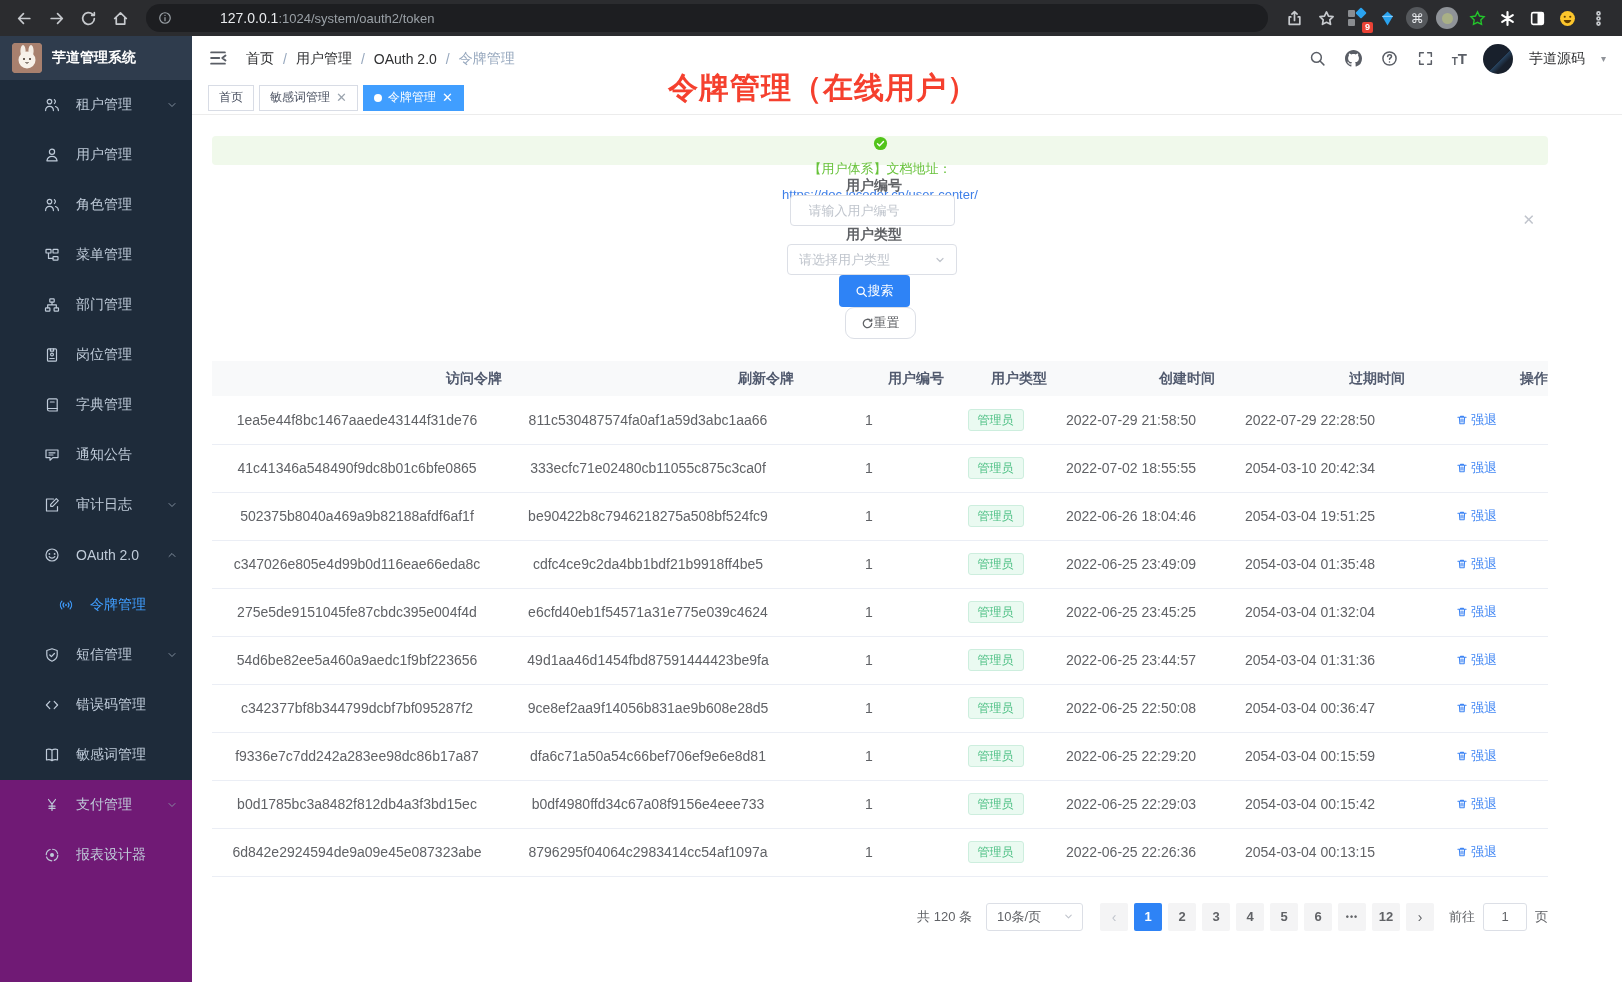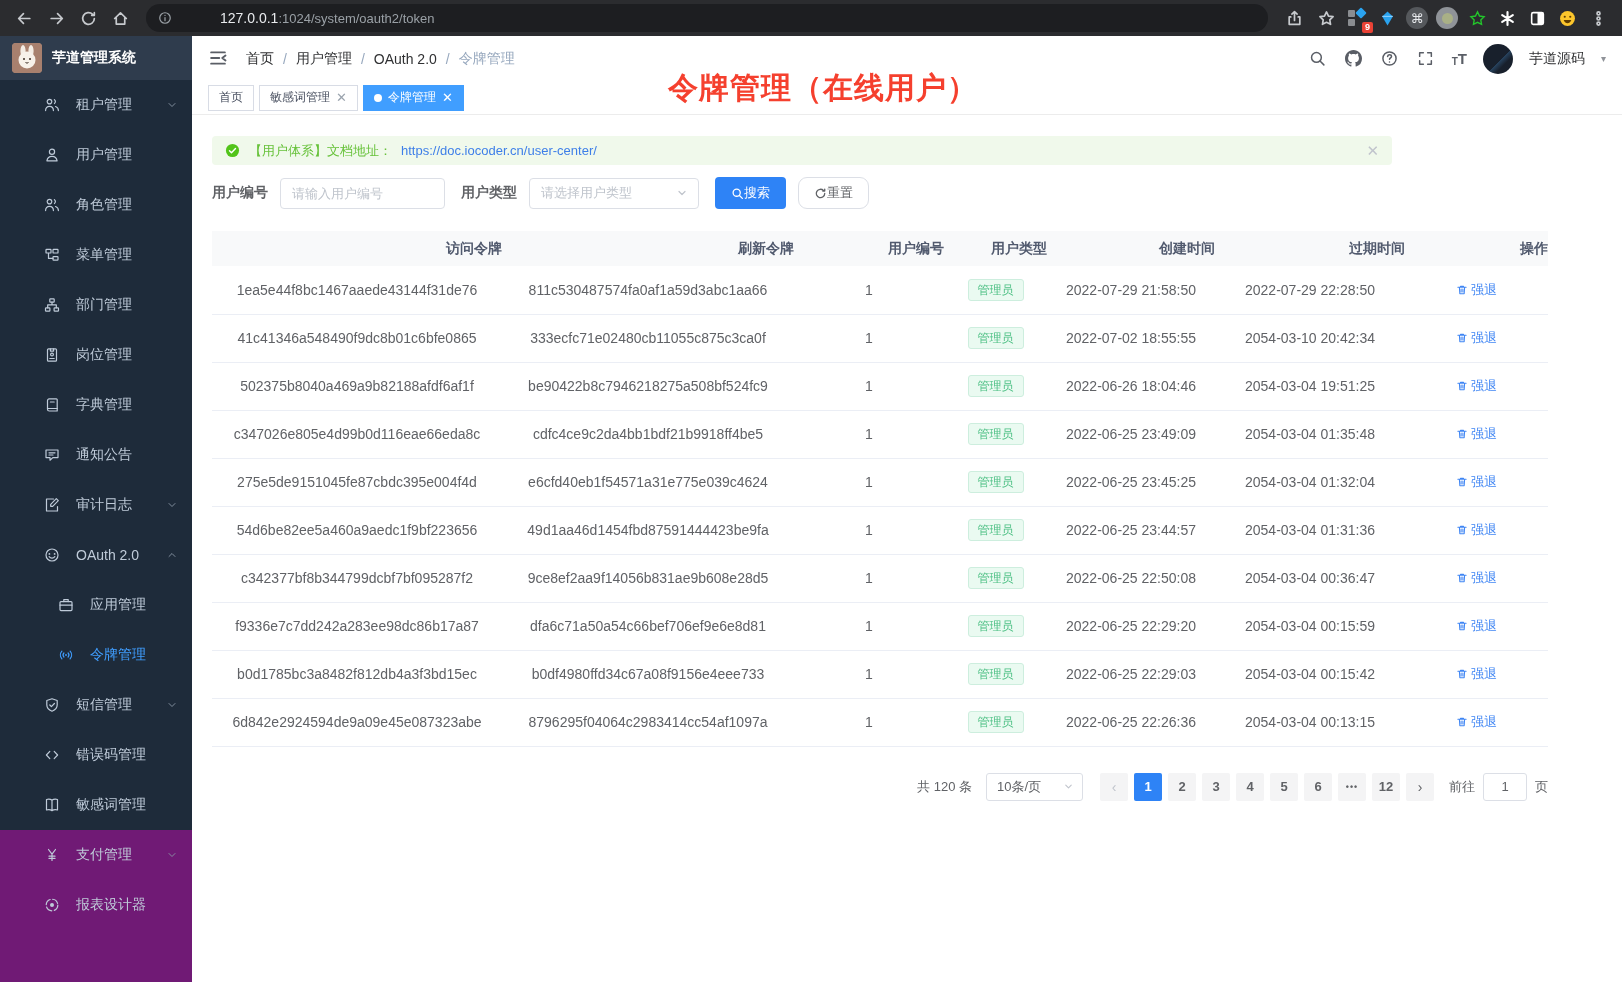--- a/index.html
+++ b/index.html
@@ -74,32 +74,32 @@
   .tabsbar { height:34px; display:flex; align-items:center; gap:5px; padding:0 16px; border-bottom:1px solid #ececec; }
   .tab { height:26px; display:flex; align-items:center; padding:0 10px; border:1px solid #d8dce5;
     background:#fff; color:#495060; font-size:12px; cursor:pointer; gap:6px; }
   .tab .dot { width:8px; height:8px; border-radius:50%; background:#fff; }
   .tab .x { font-size:13px; line-height:1; color:#9aa3ad; }
   .tab.active { background:#409eff; border-color:#409eff; color:#fff; }
   .tab.active .x { color:#fff; }
 
   
   .content { padding:21px 0 0 20px; position:relative; }
-  .cw { width:1180px; }
+  .cw { width:1336px;flex-direction:column; }
 
   .alert { height:29px; background:#f0f9eb; border-radius:4px; display:flex; align-items:center;
     padding:0 13px; gap:9px; font-size:13px; color:#67c23a; }
   .alert svg { width:15px; height:15px; flex:0 0 auto; }
   .alert a { color:#3e7fe8; text-decoration:none; cursor:pointer; }
   .alert .close { margin-left:auto; color:#c0c4cc; font-size:15px; cursor:pointer; }
 
   .filters { margin-top:12px; display:flex; align-items:center; }
   .flabel { font-size:14px; font-weight:700; color:#606266; margin-right:12px; }
   .filters input.txt { width:165px; height:31px; border:1px solid #dcdfe6; border-radius:4px;
-    padding:0 11px; font-size:13px; color:#606266; outline:none; margin-right:16px; }
+    padding:0 18px; font-size:13px; color:#606266; outline:none; margin-right:16px; }
   .filters input.txt::placeholder { color:#bfc4cc; }
   .fselect { width:170px; height:31px; border:1px solid #dcdfe6; border-radius:4px; display:flex;
     align-items:center; justify-content:space-between; padding:0 10px 0 11px; font-size:13px;
     color:#bfc4cc; margin-right:16px; cursor:pointer; }
   .fselect svg { width:12px; height:12px; stroke:#c0c4cc; fill:none; stroke-width:1.6; stroke-linecap:round; stroke-linejoin:round; }
   .btn { height:32px; border-radius:4px; border:1px solid transparent; display:inline-flex; align-items:center;
     gap:0; padding:0 15px; font-size:13px; cursor:pointer; }
   .btn svg { width:13px; height:13px; stroke:currentColor; fill:none; stroke-width:1.6; stroke-linecap:round; stroke-linejoin:round; }
   .btn.primary { background:#2e83f6; color:#fff; margin-right:12px; }
   .btn.plain { background:#fff; border-color:#dcdfe6; color:#606266;border-radius:9px; }
@@ -352,29 +352,20 @@
                 <path d="M5.4 6.9h.01M10.6 6.9h.01" stroke-width="1.8"></path>
                 <path d="M5.2 9.6c.7 1 1.7 1.5 2.8 1.5s2.1-.5 2.8-1.5"></path>
               </svg>
             </span>
             <span class="mlabel">OAuth 2.0</span>
             <span class="chev up">
               <svg viewBox="0 0 16 16" fill="none" stroke="currentColor" stroke-width="1.2" stroke-linecap="round" stroke-linejoin="round">
                 <path d="M4 6l4 4 4-4"></path>
               </svg>
             </span>
-          </div>
-          <div class="menu-item nested">
-            <span class="micon">
-              <svg viewBox="0 0 16 16" fill="none" stroke="currentColor" stroke-width="1.2" stroke-linecap="round" stroke-linejoin="round">
-                <rect x="2" y="4.6" width="12" height="9" rx="1"></rect>
-                <path d="M5.8 4.6v-2h4.4v2M2 8.2h12"></path>
-              </svg>
-            </span>
-            <span class="mlabel">应用管理</span>
           </div>
           <div class="menu-item nested active">
             <span class="micon">
               <svg viewBox="0 0 16 16" fill="none" stroke="currentColor" stroke-width="1.2" stroke-linecap="round" stroke-linejoin="round">
                 <circle cx="8" cy="8" r=".9" fill="currentColor" stroke="none"></circle>
                 <path d="M5.9 6a3 3 0 0 0 0 4M10.1 6a3 3 0 0 1 0 4M3.9 4.2a5.6 5.6 0 0 0 0 7.6M12.1 4.2a5.6 5.6 0 0 1 0 7.6"></path>
               </svg>
             </span>
             <span class="mlabel">令牌管理</span>
           </div>

